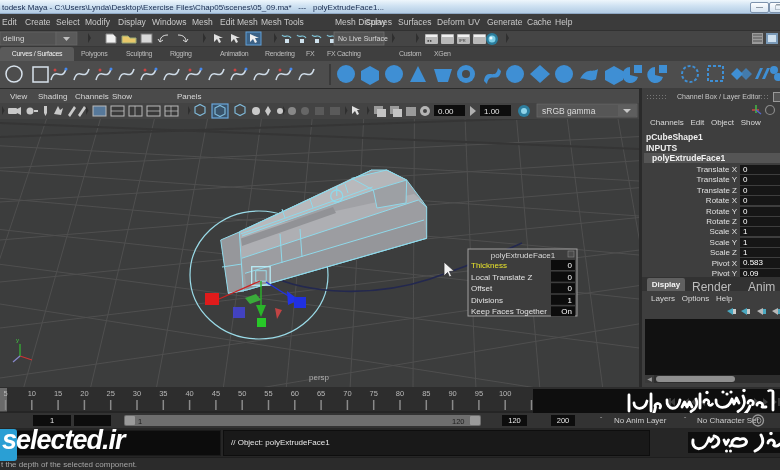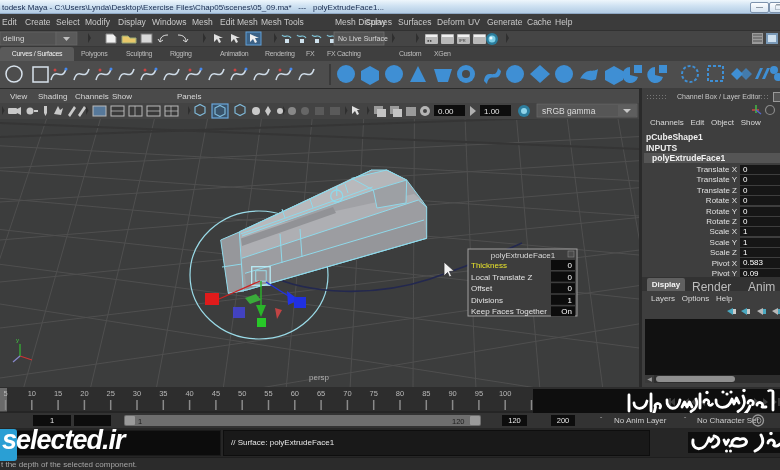--- a/index.html
+++ b/index.html
@@ -565,21 +565,21 @@
   <div class="t" style="left:697px;top:3px;font-size:8px;color:#cfcfcf;">No Character Set</div>
   <svg class="abs" style="left:751px;top:1px;" width="16" height="13" viewBox="0 0 16 13">
     <circle cx="7" cy="6.5" r="5.5" fill="none" stroke="#9a9a9a" stroke-width="1.3"></circle>
     <path d="M 4,6.5 A 3,3 0 1 1 7,9.5" fill="none" stroke="#9a9a9a" stroke-width="1"></path>
   </svg>
 </div>
 
 <div class="abs" style="left:0;top:428px;width:780px;height:29px;background:#262626;">
   <div class="abs" style="left:2px;top:2px;width:217px;height:24px;background:#0c0c0c;border:1px solid #1a1a1a;"></div>
   <div class="abs" style="left:223px;top:2px;width:425px;height:24px;background:#191919;border:1px solid #0e0e0e;">
-    <div class="t" style="left:7px;top:7px;font-size:8px;color:#e8e8e8;">// Surface: polyExtrudeFace1</div>
+    <div class="t" style="left:7px;top:7px;font-size:8px;color:#e8e8e8;">// Object: polyExtrudeFace1</div>
   </div>
 </div>
 
 <div class="abs" style="left:0;top:457px;width:780px;height:13px;background:#2b2b2b;border-top:1px solid #1e1e1e;">
   <div class="t" style="left:1px;top:2px;font-size:8px;color:#a5a5a5;">t the depth of the selected component.</div>
 </div>
 
 <div class="abs" style="left:-3px;top:429px;width:20px;height:32px;background:#2a9fd4;border-radius:3px;"></div>
 <div class="t" style="left:2px;top:425px;font-size:27px;font-weight:bold;font-style:italic;color:#ffffff;letter-spacing:-1px;">selected.ir</div>
 

